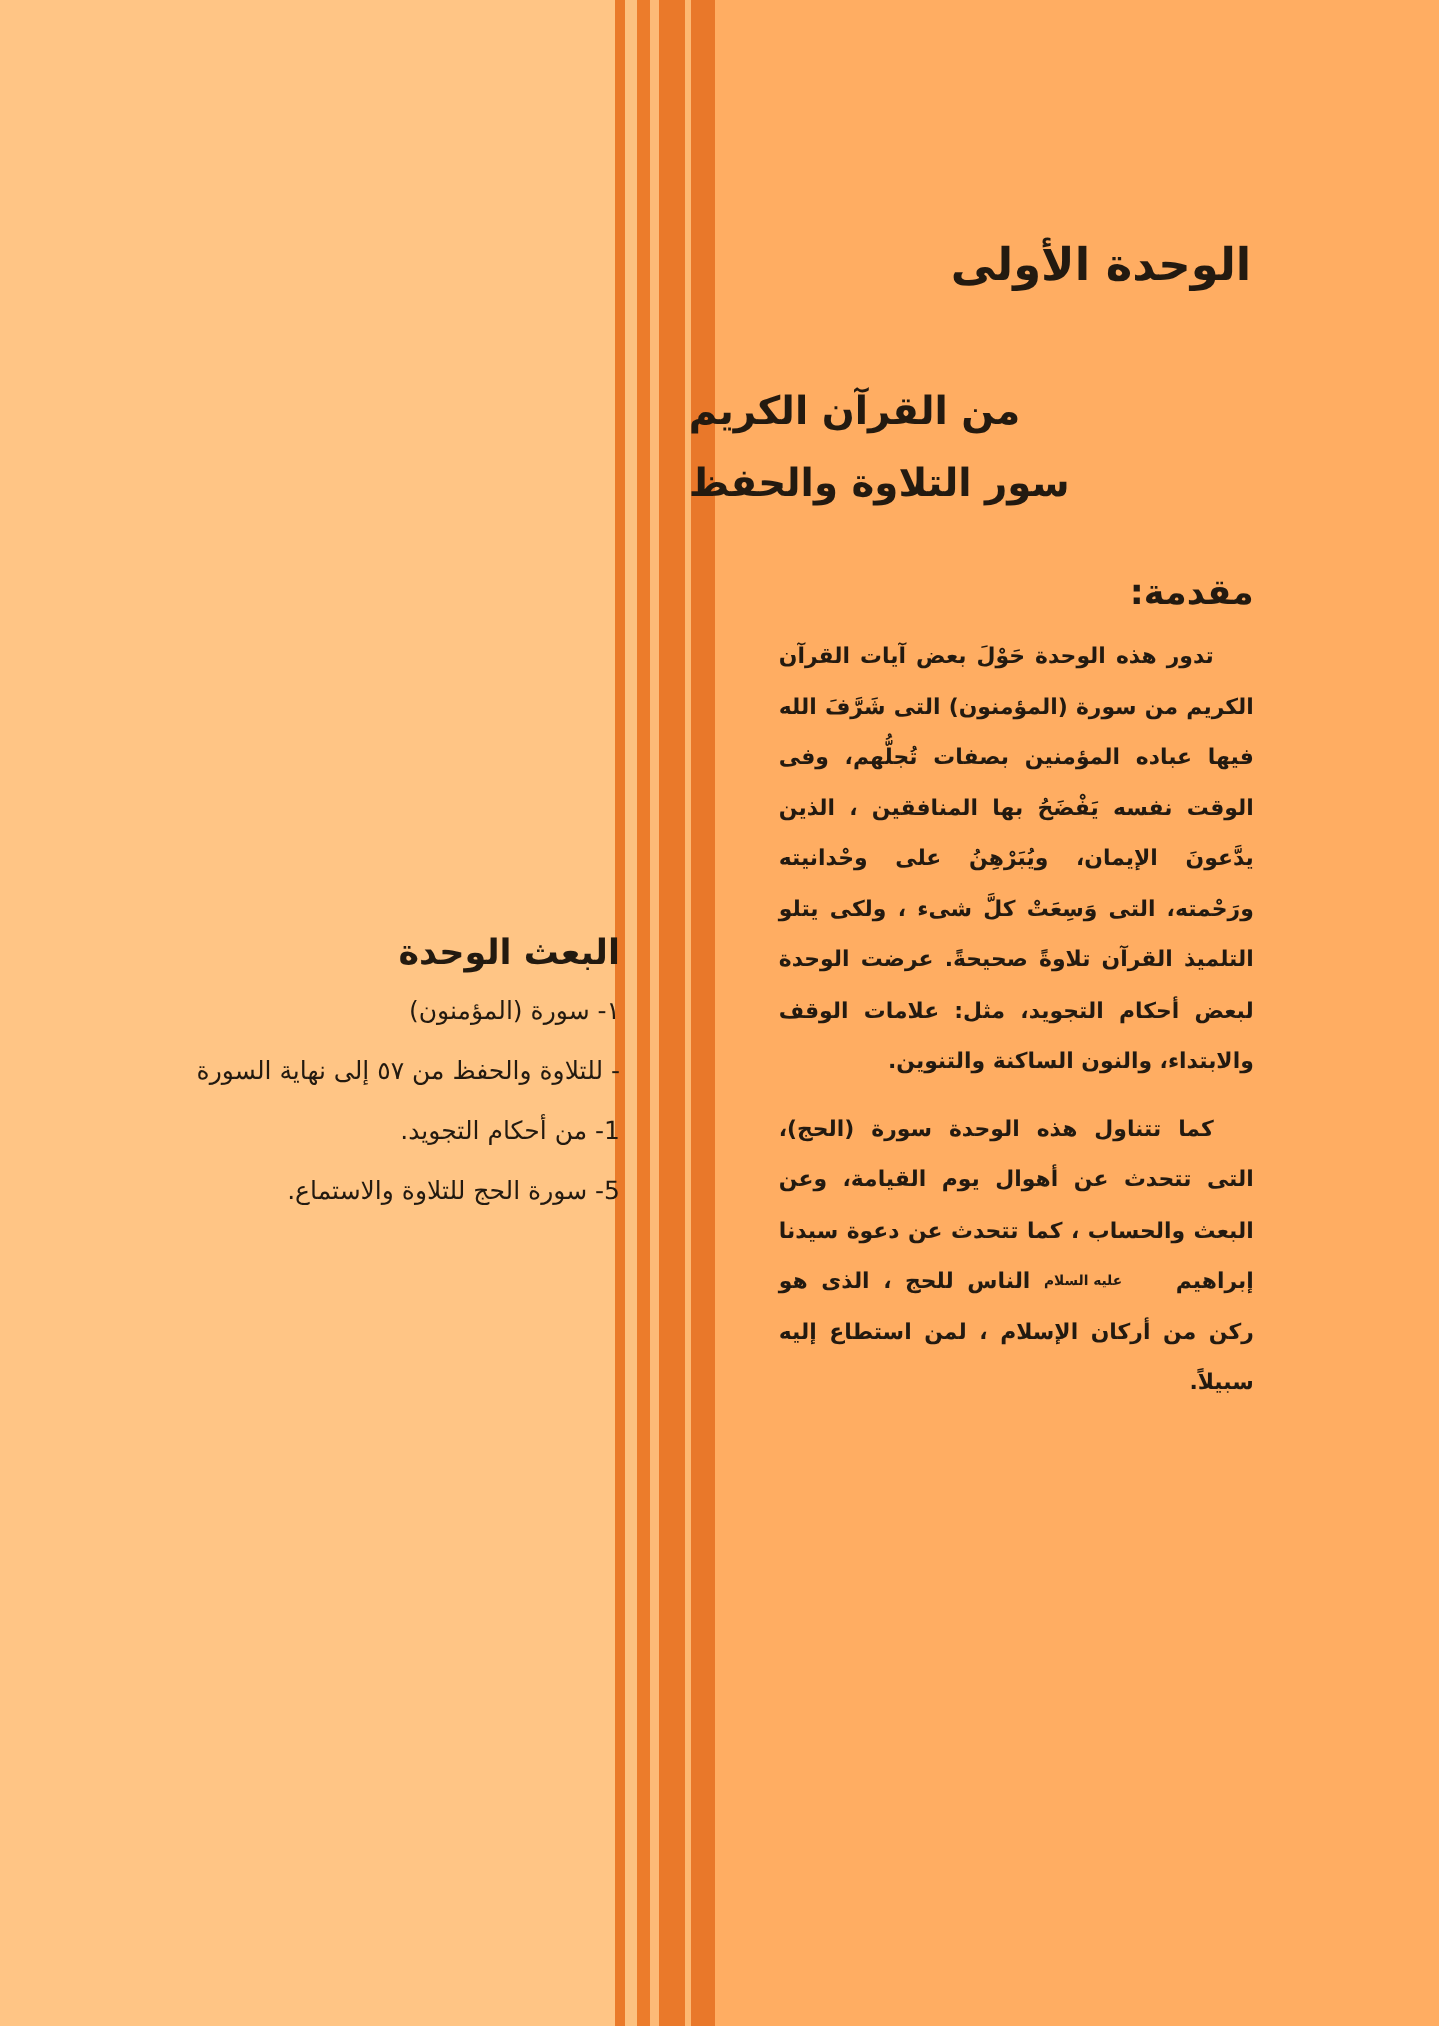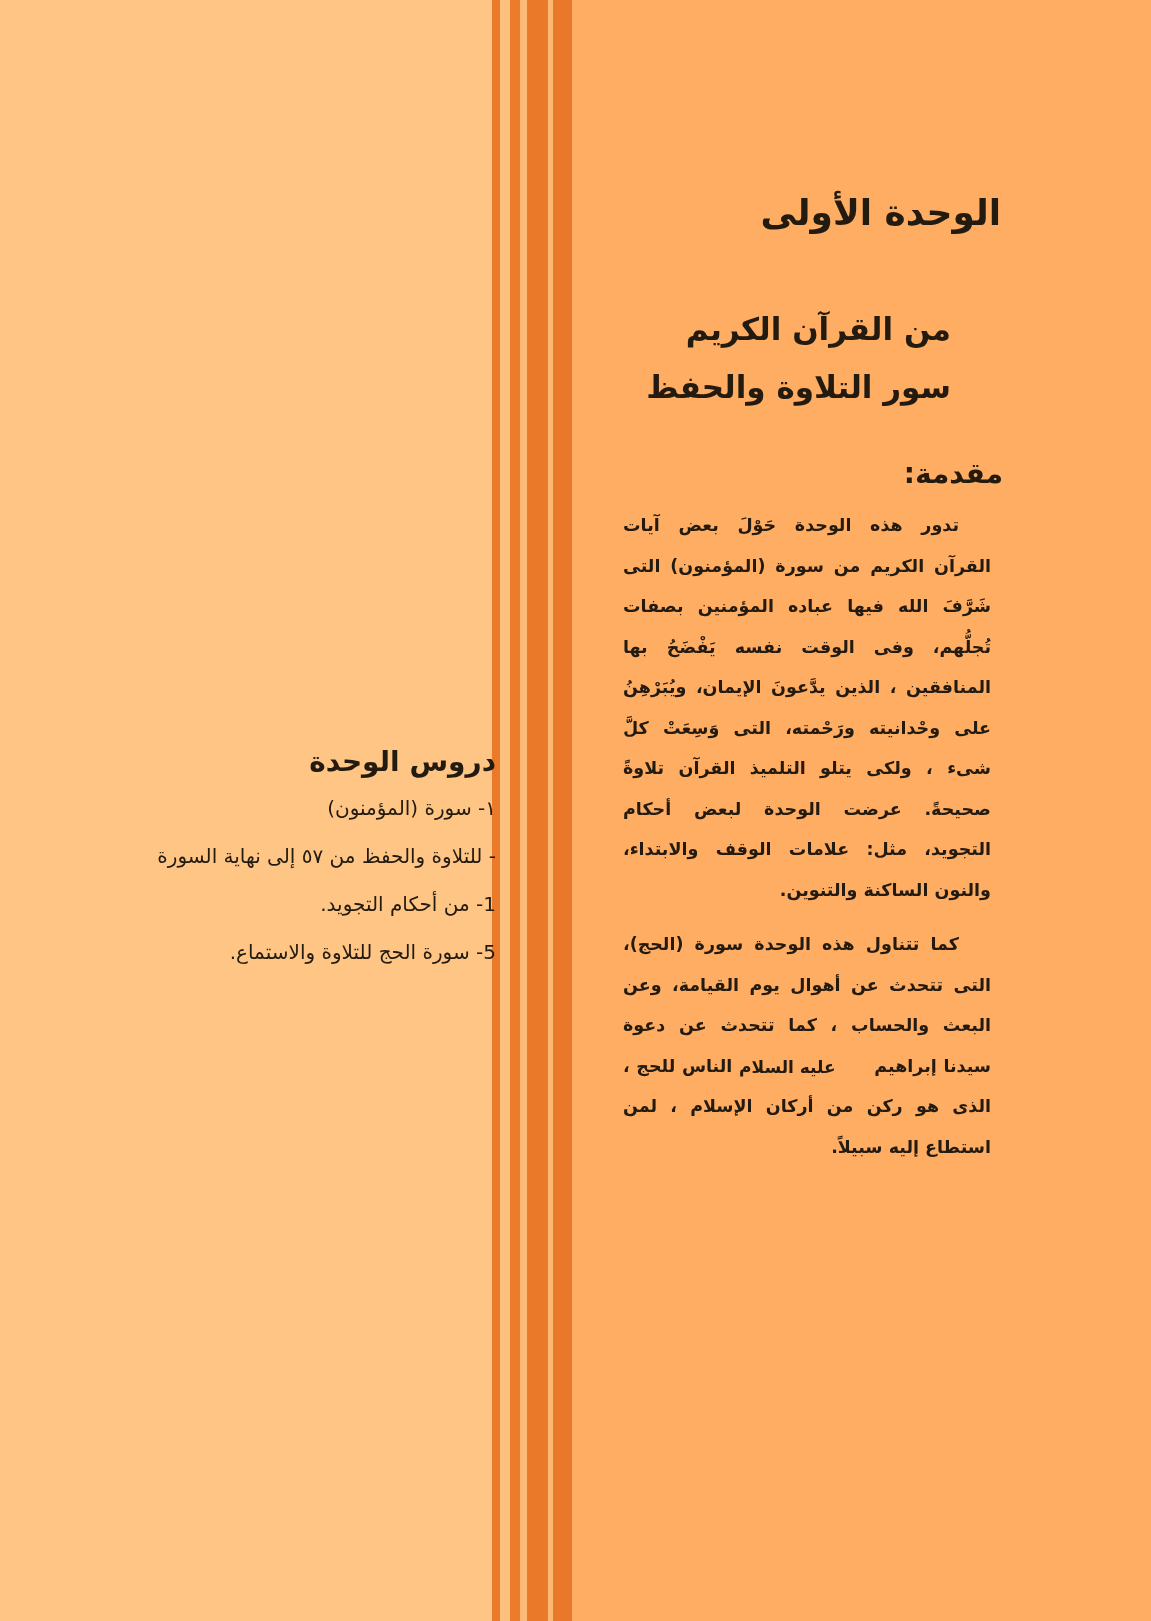--- a/index.html
+++ b/index.html
@@ -11,26 +11,26 @@
     background:linear-gradient(to right,
       #EA7A2A 0px,#EA7A2A 8px,
       #FCC17F 8px,#FCC17F 18px,
       #EC7C2B 18px,#EC7C2B 28px,
       #FDBA77 28px,#FDBA77 35px,
       #EA792A 35px,#EA792A 56px,
       #FDB872 56px,#FDB872 61px,
       #E9782A 61px,#E9782A 80px);}
   .rtl{direction:rtl;text-align:right;}
   .unit-title{position:absolute;right:150px;top:192px;font-size:36px;font-weight:bold;margin:0;}
-  .subtitle{position:absolute;right:200px;top:300px;width:400px;text-align:right;font-size:31px;font-weight:bold;line-height:58px;margin:0;}
+  .subtitle{position:absolute;right:200px;top:300px;width:400px;text-align:left;font-size:31px;font-weight:bold;line-height:58px;margin:0;}
   .intro-heading{position:absolute;right:148px;top:457px;font-size:28px;font-weight:bold;margin:0;}
   .intro{position:absolute;right:148px;top:505px;width:380px;}
-  .intro p{margin:0 12px 14px 0;font-size:17.5px;font-weight:bold;line-height:40.5px;text-align:justify;text-align-last:right;}
+  .intro p{margin:0 0 14px 0;font-size:17.5px;font-weight:bold;line-height:40.5px;text-align:justify;text-align-last:right;}
   .intro .indent{text-indent:32px;}
-  .honorific{font-size:17px;font-weight:bold;vertical-align:middle;display:inline-block;line-height:14px;}
+  .honorific{font-size:11px;font-weight:bold;vertical-align:middle;display:inline-block;line-height:14px;}
   .lessons{position:absolute;right:655px;top:745px;width:340px;}
   .lessons h2{margin:0 0 6px 0;font-size:28px;font-weight:bold;}
   .lessons ul{list-style:none;margin:0;padding:0;}
   .lessons li{font-size:20px;line-height:48px;}
 </style>
 </head>
 <body>
 
 <div class="left-panel"></div>
 <div class="stripes"></div>
@@ -44,20 +44,20 @@
 </div>
 
 <h2 class="intro-heading rtl">مقدمة:</h2>
 
 <div class="intro rtl">
   <p class="indent">تدور هذه الوحدة حَوْلَ بعض آيات القرآن الكريم من سورة (المؤمنون) التى شَرَّفَ الله فيها عباده المؤمنين بصفات تُجلُّهم، وفى الوقت نفسه يَفْضَحُ بها المنافقين ، الذين يدَّعونَ الإيمان، ويُبَرْهِنُ على وحْدانيته ورَحْمته، التى وَسِعَتْ كلَّ شىء ، ولكى يتلو التلميذ القرآن تلاوةً صحيحةً. عرضت الوحدة لبعض أحكام التجويد، مثل: علامات الوقف والابتداء، والنون الساكنة والتنوين.</p>
   <p class="indent"><span>كما تتناول هذه الوحدة سورة (الحج)، التى تتحدث عن أهوال يوم القيامة، وعن البعث والحساب ، كما تتحدث عن دعوة سيدنا إبراهيم</span> <span class="honorific">عليه السلام</span> <span>الناس للحج ، الذى هو ركن من أركان الإسلام ، لمن استطاع إليه سبيلاً.</span></p>
 </div>
 
 <div class="lessons rtl">
-  <h2>دروس الوحدة</h2>
+  <h2>البعث الوحدة</h2>
   <ul>
     <li>١- سورة (المؤمنون)</li>
     <li>- للتلاوة والحفظ من ٥٧ إلى نهاية السورة</li>
     <li>1- من أحكام التجويد.</li>
     <li>5- سورة الحج للتلاوة والاستماع.</li>
   </ul>
 </div>
 
 </body></html>

